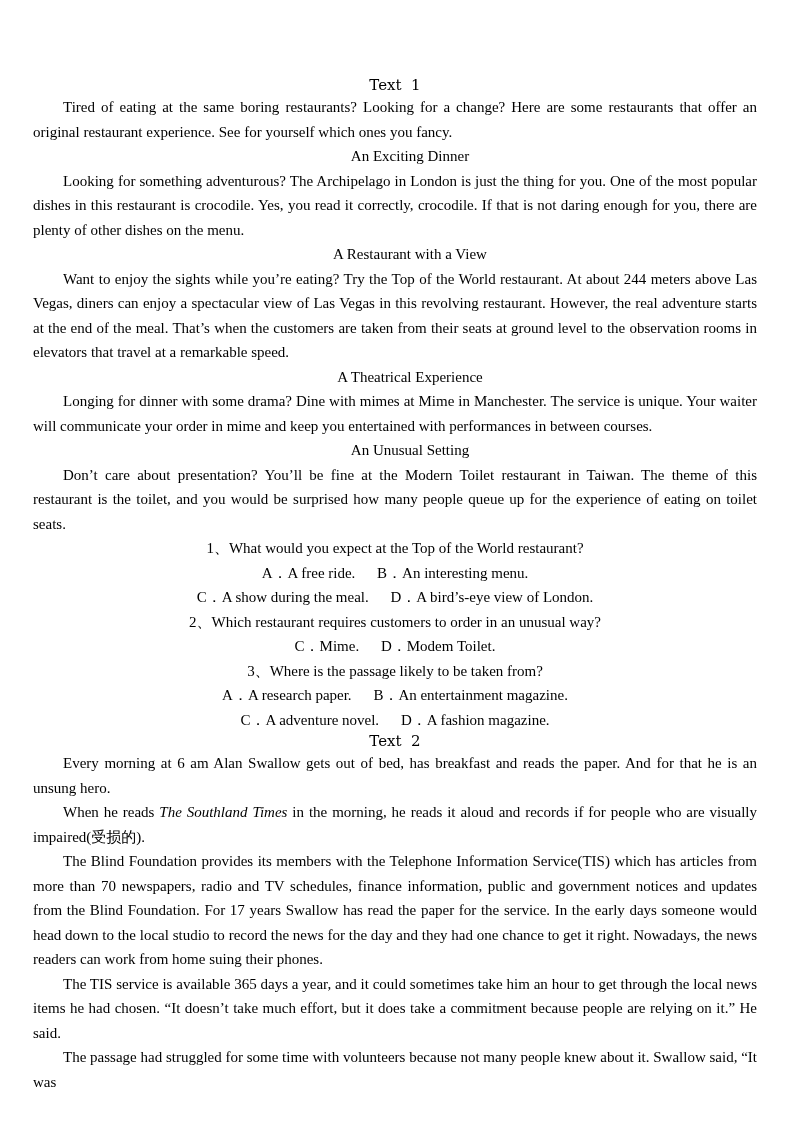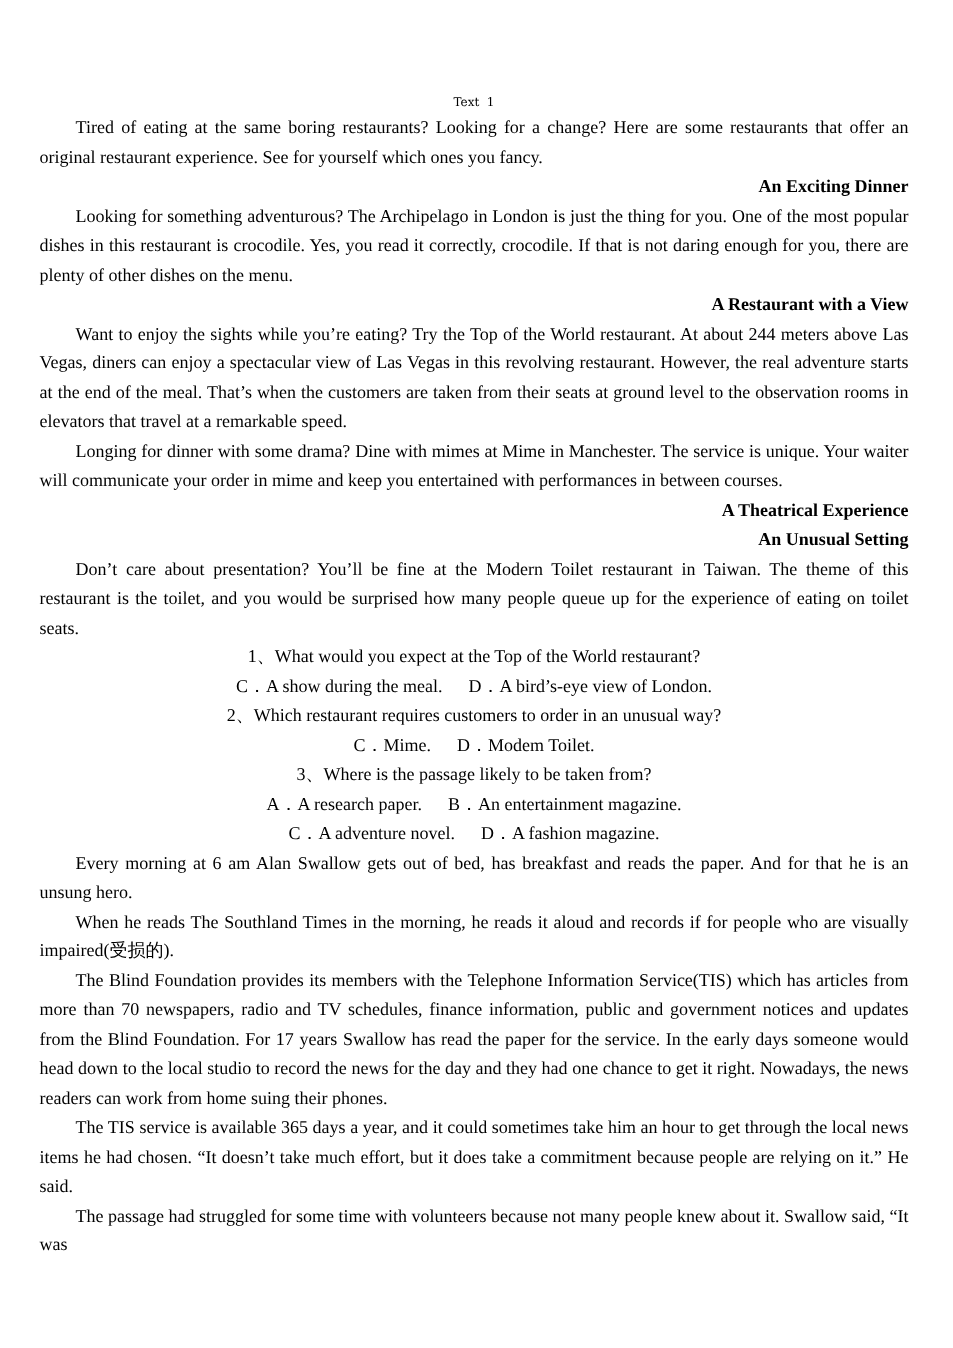--- a/index.html
+++ b/index.html
@@ -18,66 +18,70 @@
     font-size: 15px;
     line-height: 24.5px;
     padding: 76px 37px 0 33px;
     overflow: hidden;
   }
   .doc-title {
     text-align: center;
     white-space: pre;
     line-height: 19px;
     font-family: "DejaVu Serif", serif;
-    font-size: 10px;
+    font-size: 15px;
   }
   p.para {
     margin: 0;
     text-indent: 2em;
     text-align: justify;
   }
   p.heading {
-    text-align: right;
-    font-weight: bold;
+    text-align: center;
   }
   .qline, .optline {
     text-align: center;
   }
   .opt {
     display: inline-block;
   }
   .opt + .opt {
     margin-left: 1.2em;
   }
   .em {
+    font-style: italic;
   }
 </style>
 </head>
 <body>
 
 <div class="page">
 
   <div class="doc-title">Text  1</div>
 
   <p class="para">Tired of eating at the same boring restaurants? Looking for a change? Here are some restaurants that offer an original restaurant experience. See for yourself which ones you fancy.</p>
 
   <p class="para heading">An Exciting Dinner</p>
   <p class="para">Looking for something adventurous? The Archipelago in London is just the thing for you. One of the most popular dishes in this restaurant is crocodile. Yes, you read it correctly, crocodile. If that is not daring enough for you, there are plenty of other dishes on the menu.</p>
 
   <p class="para heading">A Restaurant with a View</p>
   <p class="para">Want to enjoy the sights while you’re eating? Try the Top of the World restaurant. At about 244 meters above Las Vegas, diners can enjoy a spectacular view of Las Vegas in this revolving restaurant. However, the real adventure starts at the end of the meal. That’s when the customers are taken from their seats at ground level to the observation rooms in elevators that travel at a remarkable speed.</p>
 
+  <p class="para heading">A Theatrical Experience</p>
   <p class="para">Longing for dinner with some drama? Dine with mimes at Mime in Manchester. The service is unique. Your waiter will communicate your order in mime and keep you entertained with performances in between courses.</p>
-  <p class="para heading">A Theatrical Experience</p>
 
   <p class="para heading">An Unusual Setting</p>
   <p class="para">Don’t care about presentation? You’ll be fine at the Modern Toilet restaurant in Taiwan. The theme of this restaurant is the toilet, and you would be surprised how many people queue up for the experience of eating on toilet seats.</p>
 
   <div class="qline">
     <span>1、</span><span>What would you expect at the Top of the World restaurant?</span>
+  </div>
+  <div class="optline">
+    <span class="opt">A．A free ride.</span>
+    <span class="opt">B．An interesting menu.</span>
   </div>
   <div class="optline">
     <span class="opt">C．A show during the meal.</span>
     <span class="opt">D．A bird’s-eye view of London.</span>
   </div>
 
   <div class="qline">
     <span>2、</span><span>Which restaurant requires customers to order in an unusual way?</span>
   </div>
   <div class="optline">
@@ -90,20 +94,21 @@
   </div>
   <div class="optline">
     <span class="opt">A．A research paper.</span>
     <span class="opt">B．An entertainment magazine.</span>
   </div>
   <div class="optline">
     <span class="opt">C．A adventure novel.</span>
     <span class="opt">D．A fashion magazine.</span>
   </div>
 
+  <div class="doc-title">Text  2</div>
 
   <p class="para">Every morning at 6 am Alan Swallow gets out of bed, has breakfast and reads the paper. And for that he is an unsung hero.</p>
 
   <p class="para">
     <span>When he reads </span><span class="em">The Southland Times</span><span> in the morning, he reads it aloud and records if for people who are visually impaired(受损的).</span>
   </p>
 
   <p class="para">The Blind Foundation provides its members with the Telephone Information Service(TIS) which has articles from more than 70 newspapers, radio and TV schedules, finance information, public and government notices and updates from the Blind Foundation. For 17 years Swallow has read the paper for the service. In the early days someone would head down to the local studio to record the news for the day and they had one chance to get it right. Nowadays, the news readers can work from home suing their phones.</p>
   <p class="para">The TIS service is available 365 days a year, and it could sometimes take him an hour to get through the local news items he had chosen. “It doesn’t take much effort, but it does take a commitment because people are relying on it.” He said.</p>
   <p class="para">The passage had struggled for some time with volunteers because not many people knew about it. Swallow said, “It was</p>

